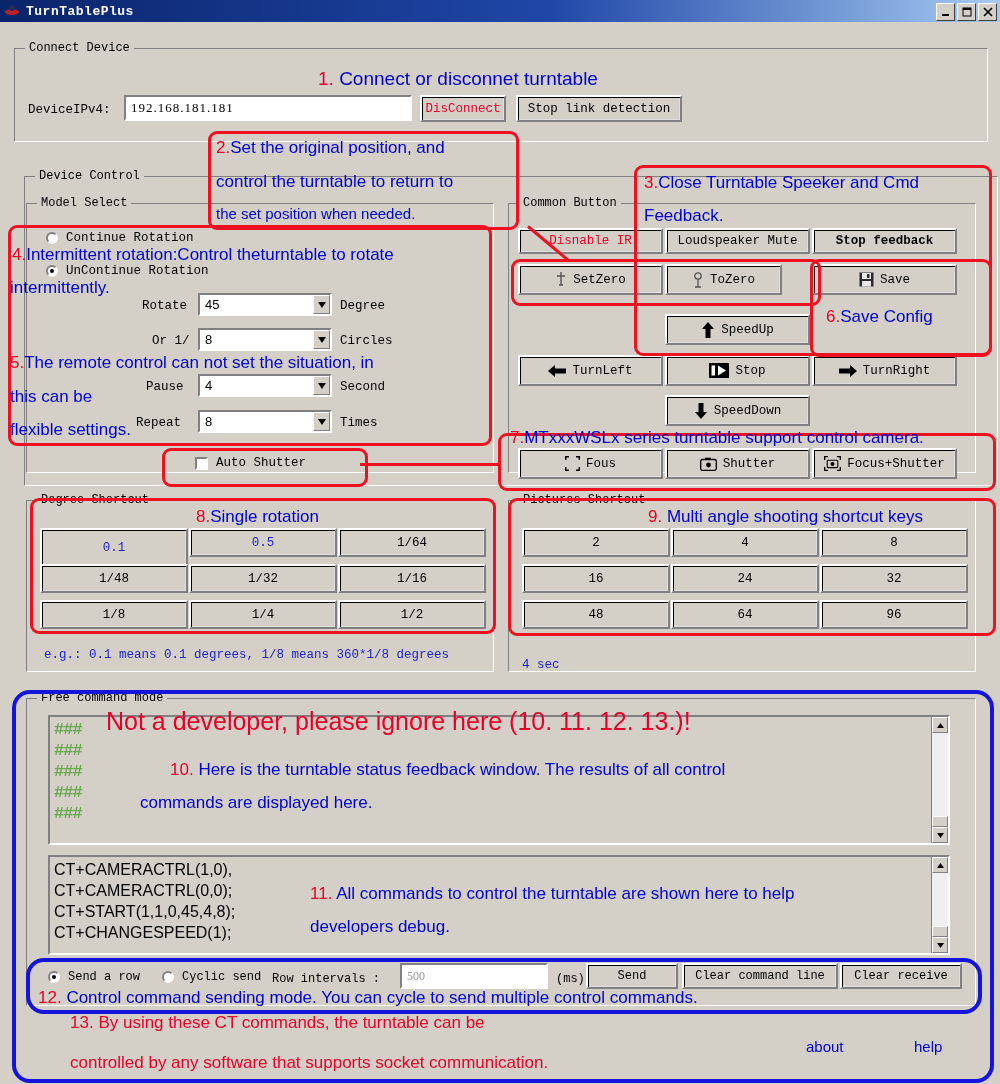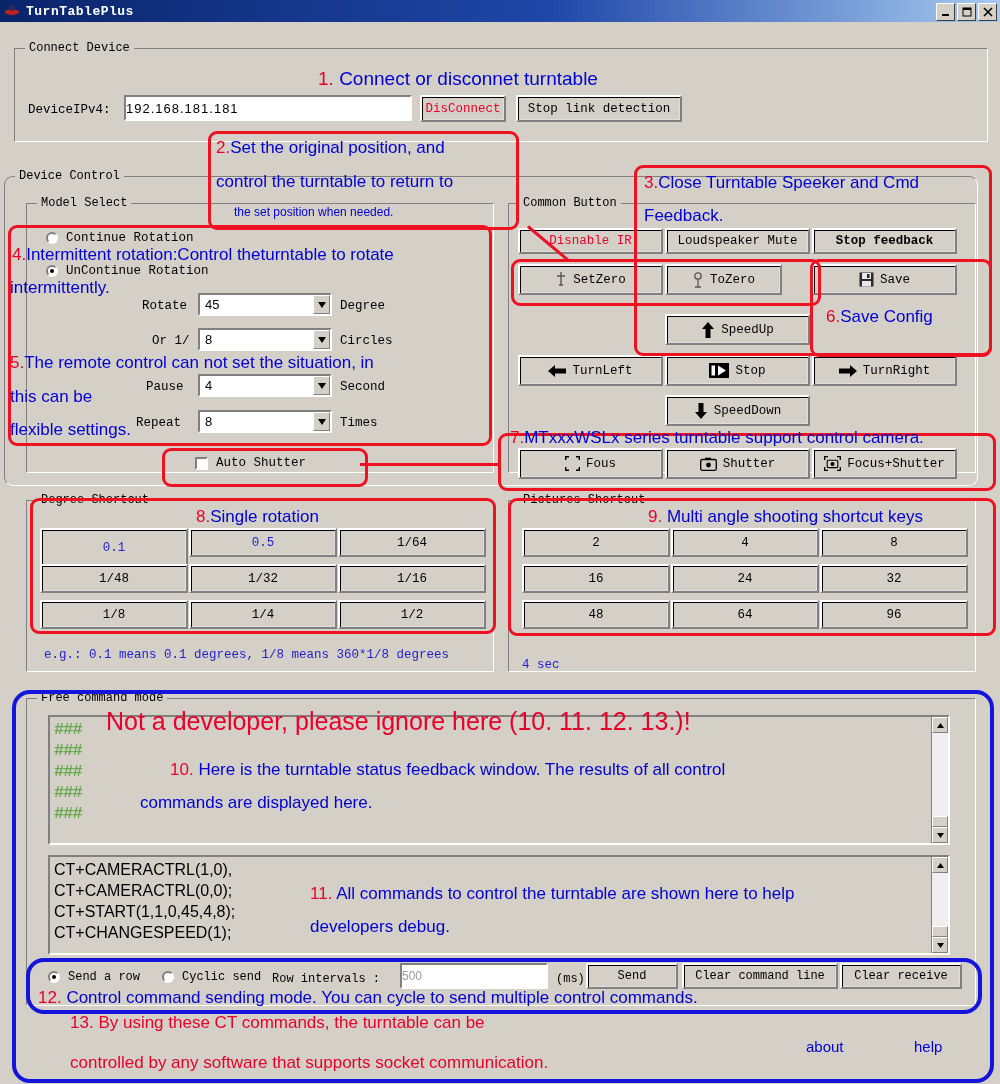--- a/index.html
+++ b/index.html
@@ -44,22 +44,22 @@
     border:2px solid;border-color:#ffffff #808080 #808080 #ffffff;
     box-shadow:1px 1px 0 0 #000 inset, -1px -1px 0 0 #dfdfdf inset;
     display:flex;align-items:center;justify-content:center;gap:6px;
     font-family:"Liberation Mono", monospace;font-size:12.5px;color:#000;
     box-sizing:border-box;cursor:default;white-space:nowrap;
   }
   .btn .bico{display:inline-flex;align-items:center;justify-content:center;}
   .txtin{
     position:absolute;background:#fff;
     border:2px solid;border-color:#808080 #fff #fff #808080;
-    box-sizing:border-box;display:flex;align-items:center;
-    font-family:Liberation Sans, sans-serif;font-size:13px;color:#000;
+    box-sizing:border-box;display:flex;align-items:center;padding-left:5px;
+    font-family:Liberation Serif, serif;font-size:13px;color:#000;
   }
   .combo{
     position:absolute;background:#fff;
     border:2px solid;border-color:#808080 #fff #fff #808080;
     box-sizing:border-box;display:flex;align-items:center;
     font-family:"Liberation Sans", sans-serif;font-size:13px;color:#000;
   }
   .combo .cval{padding-left:5px;flex:1;}
   .combo .carrow{
     width:17px;height:100%;background:#d4d0c8;
@@ -137,21 +137,21 @@
   </div>
   <div class="lbl" style="left:28px;top:103px;">DeviceIPv4:</div>
   <div class="txtin" style="left:124px;top:95px;width:288px;height:26px;letter-spacing:1px;">192.168.181.181</div>
   <div class="btn" style="left:420px;top:95px;width:86px;height:27px;">
     <span class="redtxt">DisConnect</span>
   </div>
   <div class="btn" style="left:516px;top:95px;width:166px;height:27px;">
     <span>Stop link detection</span>
   </div>
 
-  <div class="group" style="left:4px;top:176px;width:972px;height:308px;border-radius:9px;">
+  <div class="group" style="left:24px;top:176px;width:972px;height:308px;">
     <div class="glabel">Device Control</div>
   </div>
 
   <div class="group" style="left:26px;top:203px;width:466px;height:268px;">
     <div class="glabel">Model Select</div>
   </div>
 
   <div class="radio" style="left:46px;top:231px;">
     <span class="rdot"></span>
     <span>Continue Rotation</span>
@@ -477,21 +477,21 @@
   <div class="ann" style="left:318px;top:68px;font-size:19px;">
     <span class="n">1.</span>
     <span>Connect or disconnet turntable</span>
   </div>
 
   <div class="annbox" style="left:208px;top:131px;width:305px;height:93px;"></div>
   <div class="ann" style="left:216px;top:138px;font-size:17px;">
     <span class="n">2.</span><span>Set the original position, and</span>
   </div>
   <div class="ann" style="left:216px;top:172px;font-size:17px;">control the turntable to return to</div>
-  <div class="ann" style="left:216px;top:205px;font-size:12px;margin-left:18px;">the set position when needed.</div>
+  <div class="ann" style="left:216px;top:205px;font-size:15px;">the set position when needed.</div>
 
   <div class="annbox" style="left:634px;top:165px;width:352px;height:185px;"></div>
   <div class="ann" style="left:644px;top:173px;font-size:17px;">
     <span class="n">3.</span><span>Close Turntable Speeker and Cmd</span>
   </div>
   <div class="ann" style="left:644px;top:206px;font-size:17px;">Feedback.</div>
 
   <div class="annbox" style="left:8px;top:225px;width:478px;height:215px;"></div>
   <div class="ann" style="left:12px;top:245px;font-size:17px;">
     <span class="n">4.</span><span>Intermittent rotation:Control theturntable to rotate</span>

